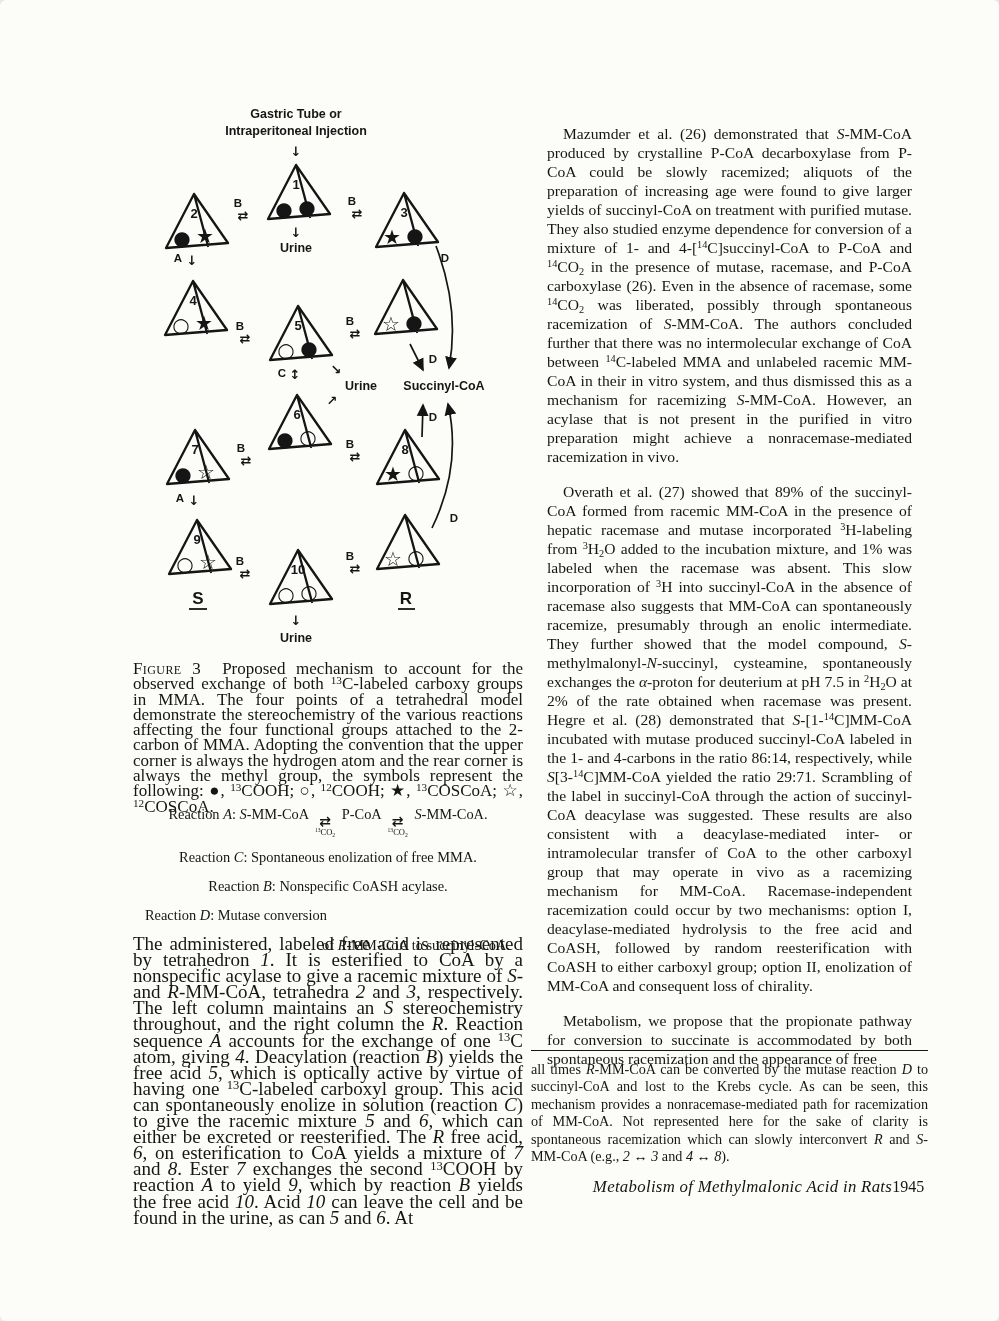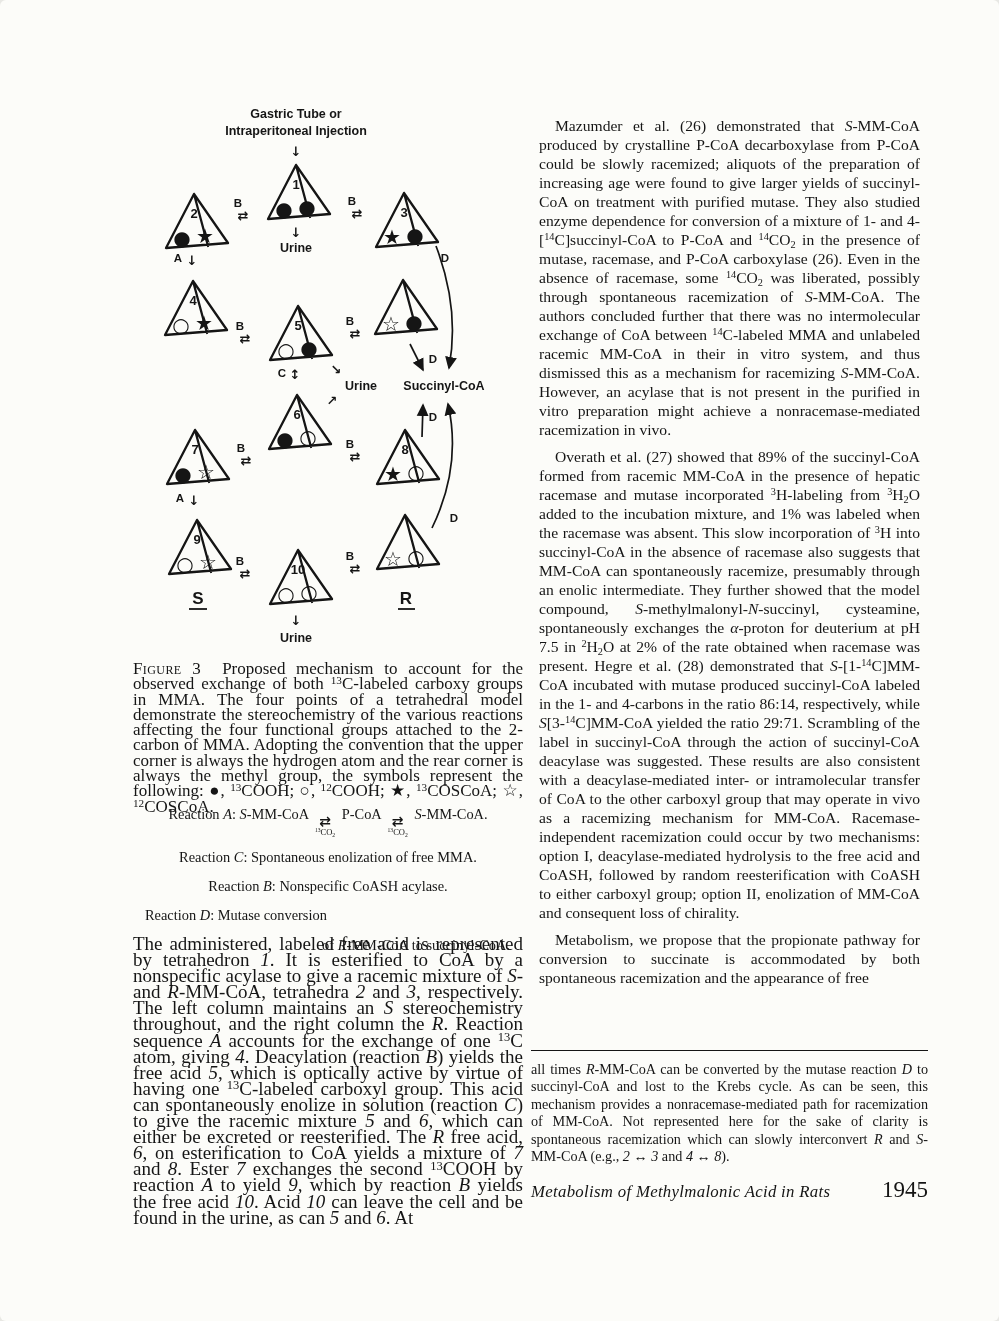--- a/index.html
+++ b/index.html
@@ -34,30 +34,30 @@
   .eq{display:inline-flex;flex-direction:column;align-items:center;vertical-align:-7px;
       line-height:1;margin:0 3px;font-family:"DejaVu Sans",sans-serif;}
   .eqa{font-size:14px;font-weight:bold;}
   .eqs{font-size:8.5px;font-family:"Liberation Serif",serif;}
 
   .leftbody{position:absolute;left:133px;top:936px;width:390px;
             font-size:19px;line-height:16.1px;text-align:justify;}
 
   .rightcol{position:absolute;left:531px;top:108px;width:397px;
             font-size:15.6px;line-height:19px;text-align:justify;}
-  .rightcol p{margin:8px;text-indent:16px;}
+  .rightcol p{margin:16px;text-indent:16px;}
 
   .footrule{position:absolute;left:531px;top:1050px;width:397px;border-top:1.7px solid #151515;}
   .footnote{position:absolute;left:531px;top:1061px;width:397px;
             font-size:14.2px;line-height:17.4px;text-align:justify;}
 
-  .pagefooter{position:absolute;left:531px;top:1177px;width:397px;
-              display:flex;justify-content:space-between;align-items:baseline;}
+  .pagefooter{position:absolute;left:560px;top:1177px;width:397px;
+              display:flex;justify-content:center;align-items:baseline;}
   .runtitle{font-style:italic;font-size:16.8px;letter-spacing:.3px;}
-  .pageno{font-size:23px;}
+  .pageno{font-size:16px;}
 </style>
 </head>
 <body>
 
 <div class="page">
 
   <svg class="figsvg" width="390" height="556" viewBox="0 0 390 556" role="img">
     <defs>
       <path id="tetshape" d="M0,0 L-28,54 L34,49 Z M0,0 L14,52"></path>
       <marker id="ah" markerWidth="9" markerHeight="9" refX="6.5" refY="4" orient="auto">

